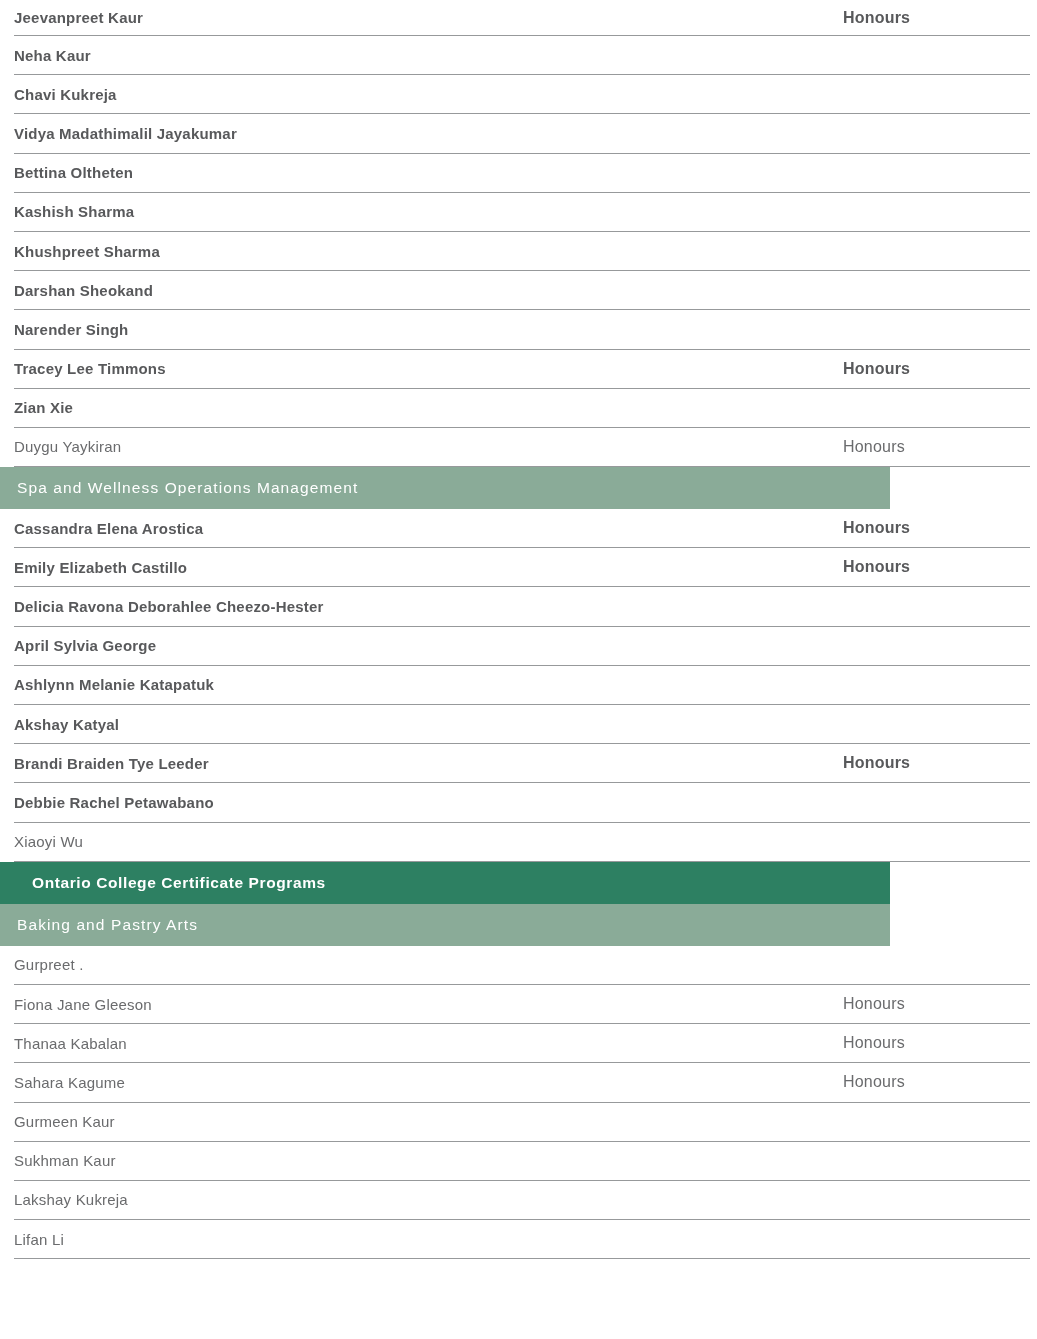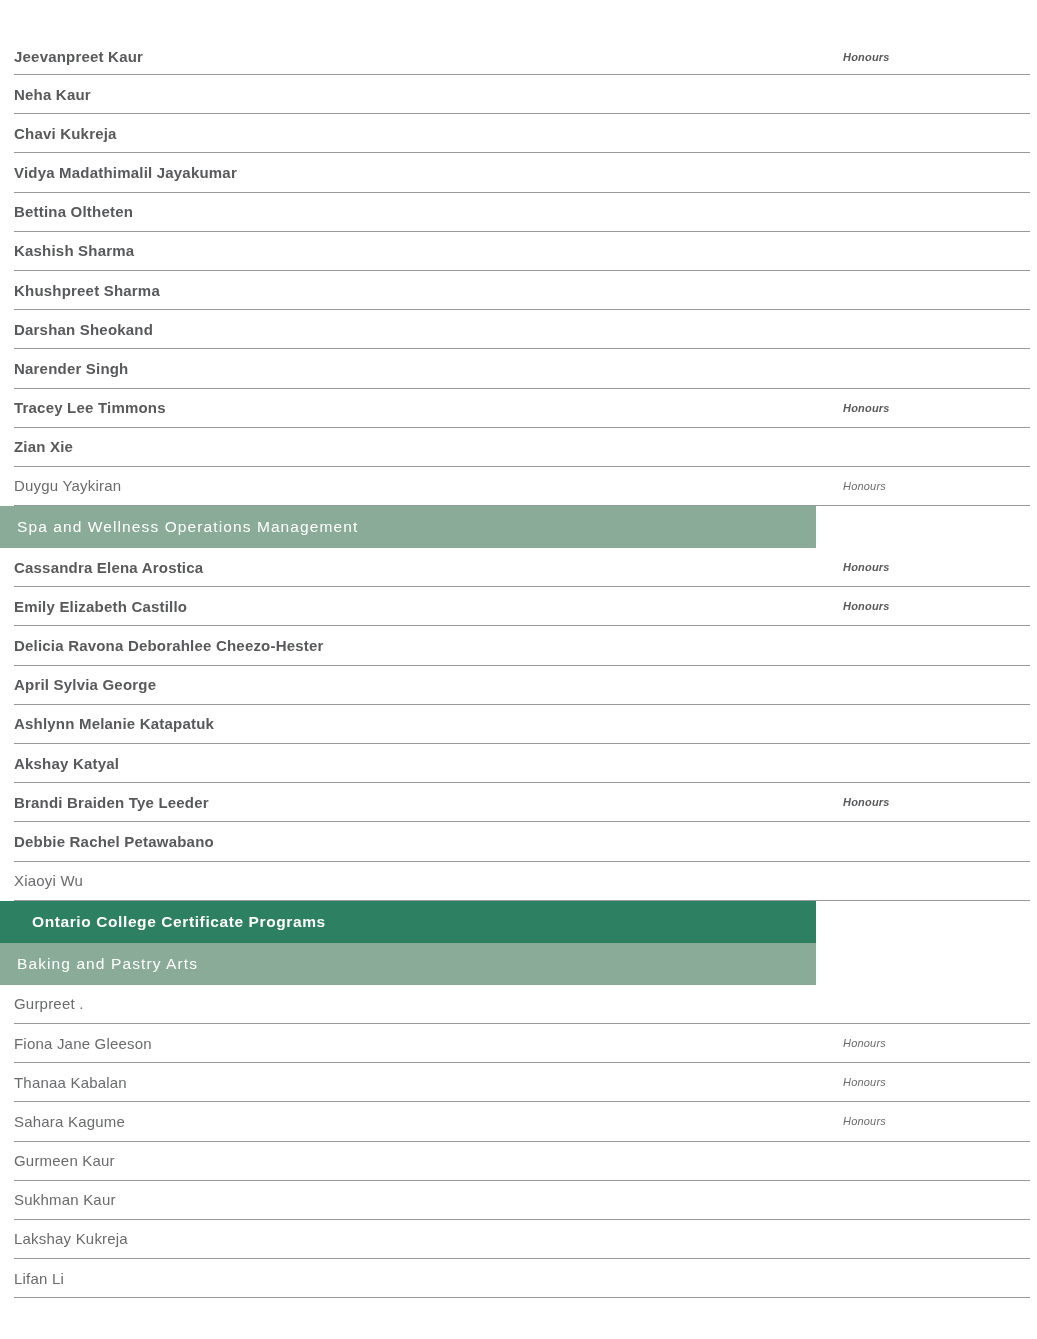--- a/index.html
+++ b/index.html
@@ -6,21 +6,20 @@
     margin: 0;
     padding: 0;
     background: #ffffff;
     width: 1037px;
     height: 1339px;
     overflow: hidden;
     font-family: "Liberation Sans", sans-serif;
   }
   #list {
     width: 1030px;
-    margin-top: 39px;
   }
   .row {
     box-sizing: border-box;
     height: 39.2px;
     margin-left: 14px;
     width: 1016px;
     border-bottom: 1.5px solid var(--divider, #97999b);
     display: flex;
     align-items: center;
     position: relative;
@@ -39,27 +38,26 @@
   }
   .row.regular .name, .row.regular .honours {
     font-weight: 400;
     color: var(--regular-name, #6a6b6d);
   }
   .honours {
     position: absolute;
     left: 829px;
     top: 50%;
     transform: translateY(-50%);
-    font-size: 11px;
+    font-size: 16px;
     letter-spacing: 0.2px;
-    font-style: italic;
   }
   .program-header, .credential-header {
     box-sizing: border-box;
-    width: 816px;
+    width: 890px;
     height: 42px;
     display: flex;
     align-items: center;
     padding-left: 17px;
     color: var(--header-text, #ffffff);
     font-size: 15.5px;
     white-space: nowrap;
   }
   .program-header {
     background: var(--program-bg, #8aab98);

